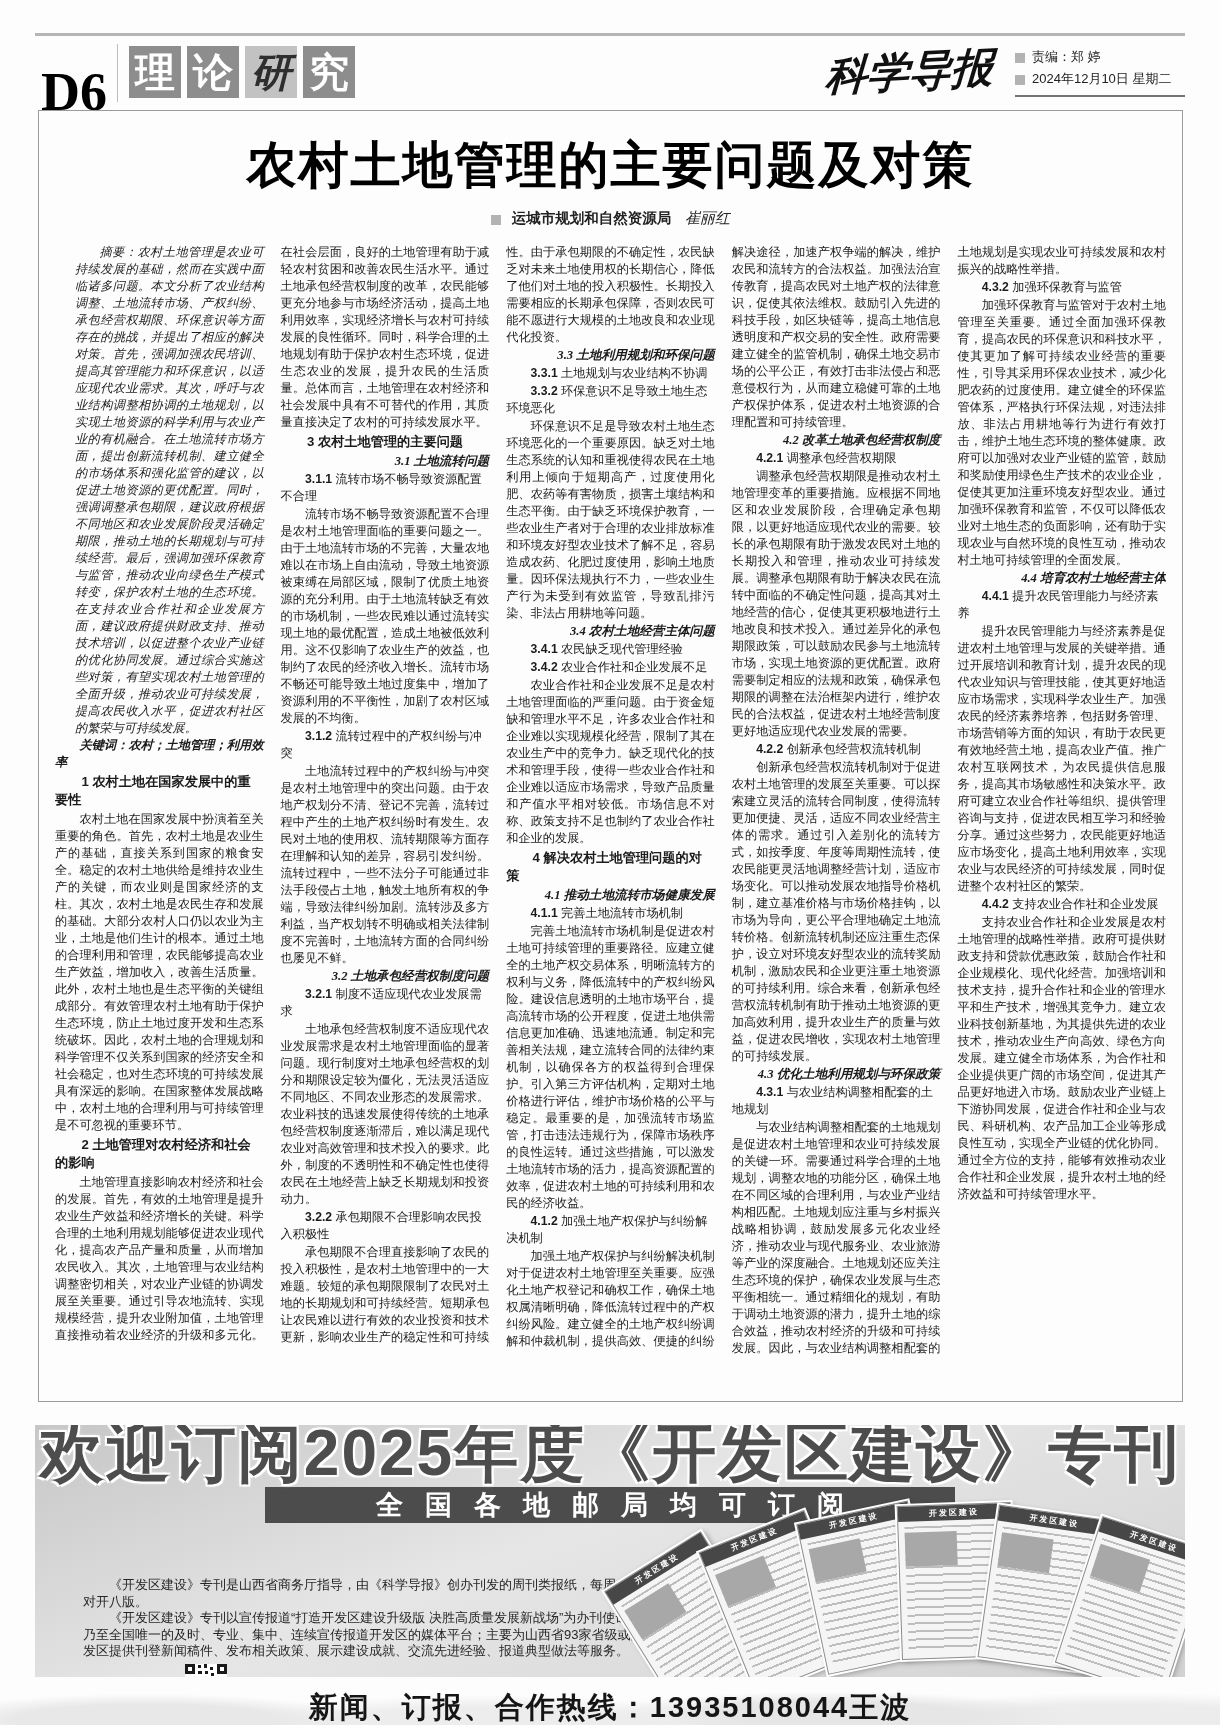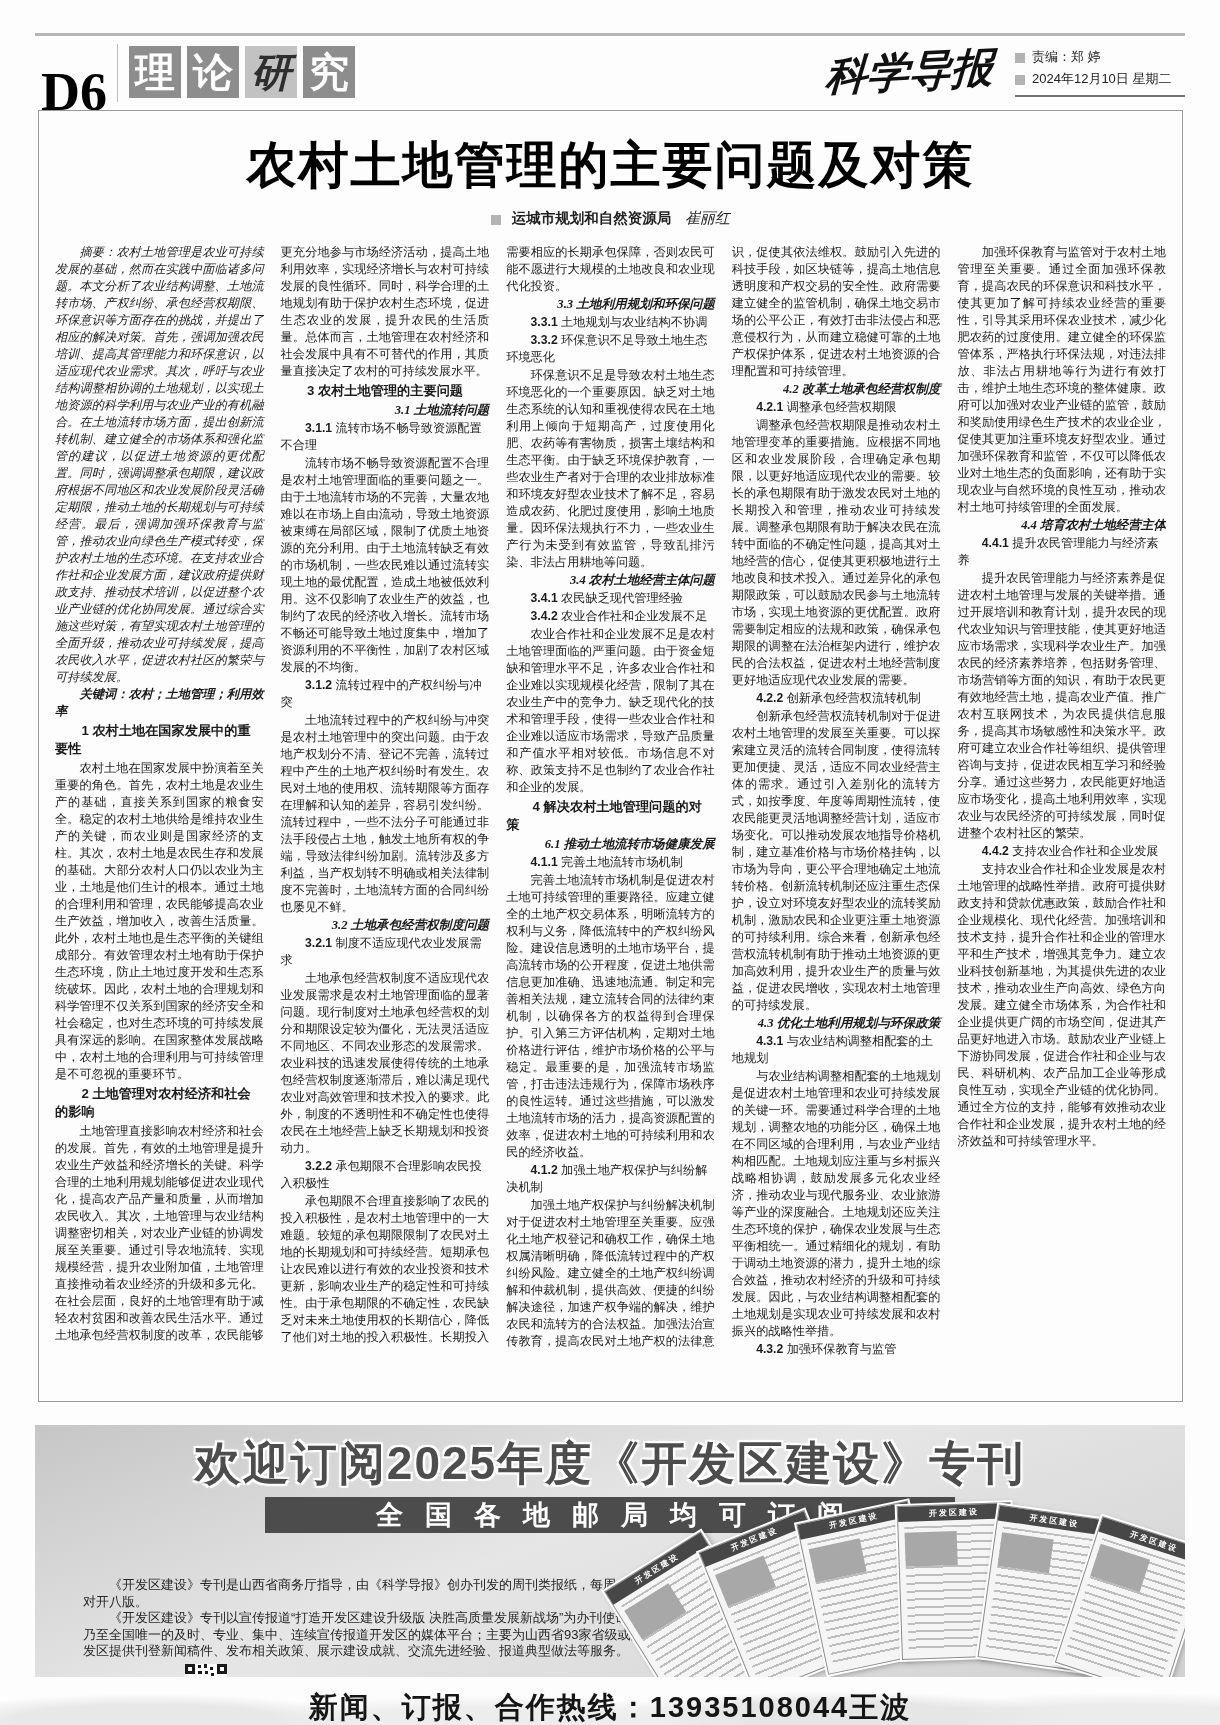--- a/index.html
+++ b/index.html
@@ -24,32 +24,32 @@
   .article-box{position:absolute;left:38px;top:110px;width:1145px;height:1292px;border:1px solid #9a9a9a;
                box-sizing:border-box;padding:0 16px;background:#fdfdfd;}
   .article-title{margin:24px 0 8px;text-align:center;font-family:"Liberation Sans",sans-serif;font-weight:bold;
                  font-size:50px;line-height:60px;letter-spacing:2px;color:#000;}
   .byline{text-align:center;margin:14px 0 16px;font-size:15px;color:#222;}
   .byline .org{font-weight:bold;font-family:"Liberation Sans",sans-serif;font-size:14.5px;}
   .byline .author{font-style:italic;margin-left:10px;}
   #columns{height:1116px;column-count:5;column-gap:17px;column-fill:auto;overflow:hidden;
            text-align:justify;font-size:12.2px;line-height:17px;color:#1b1b1b;}
   #columns p{margin:0;text-indent:2em;}
-  #columns p.abstract{font-style:italic;font-weight:500;}
+  #columns p.abstract{font-style:italic;font-weight:500;margin-left:20px;}
   #columns p.keywords{font-style:italic;font-weight:bold;}
   #columns p.h1{font-family:"Liberation Sans",sans-serif;font-weight:bold;font-size:13.2px;line-height:18px;
                 text-align:left;margin:2px 0;}
   #columns p.h2{font-style:italic;font-weight:bold;font-size:12.6px;margin:1px 0;text-align:right;}
   #columns p.h3{text-align:left;margin:1px 0;}
   #columns p.h3 b{font-family:"Liberation Sans",sans-serif;font-style:normal;}
   
   .ad{position:absolute;left:35px;top:1425px;width:1150px;height:252px;overflow:hidden;
       background:linear-gradient(160deg,#c6c6c6 0%,#e6e6e6 45%,#d2d2d2 100%);}
-  .ad-headline{margin-top:10px;text-align:center;font-family:"Liberation Sans",sans-serif;font-weight:bold;
-               font-size:46px;line-height:56px;letter-spacing:2px;color:#4d4d4d;
+  .ad-headline{text-align:center;font-family:"Liberation Sans",sans-serif;font-weight:bold;
+               font-size:64px;line-height:56px;letter-spacing:2px;color:#4d4d4d;
                text-shadow:-2px -2px 0 #fff,2px -2px 0 #fff,-2px 2px 0 #fff,2px 2px 0 #fff,0 0 5px #fff;}
   .ad-subbar{width:690px;margin:6px auto 0;background:#4c4c4c;color:#fff;text-align:center;
              font-family:"Liberation Sans",sans-serif;font-weight:bold;font-size:27px;line-height:36px;
              letter-spacing:22px;text-indent:22px;}
   .ad-body{position:absolute;left:48px;top:152px;width:600px;}
   .ad-body p{margin:0;text-indent:2em;font-family:"Liberation Sans",sans-serif;font-size:13px;line-height:16.5px;color:#262626;}
   .ad-contact{display:flex;align-items:flex-start;margin-top:4px;}
   .qr-wrap{width:46px;margin:0 14px 0 100px;text-align:center;}
   .ad-bullets{list-style:none;margin:0;padding:0;}
   .ad-bullets li{font-family:"Liberation Sans",sans-serif;font-weight:bold;font-size:12.5px;line-height:15px;color:#222;margin-top:24px;}
@@ -123,21 +123,21 @@
         <p class="p">承包期限不合理直接影响了农民的投入积极性，是农村土地管理中的一大难题。较短的承包期限限制了农民对土地的长期规划和可持续经营。短期承包让农民难以进行有效的农业投资和技术更新，影响农业生产的稳定性和可持续性。由于承包期限的不确定性，农民缺乏对未来土地使用权的长期信心，降低了他们对土地的投入积极性。长期投入需要相应的长期承包保障，否则农民可能不愿进行大规模的土地改良和农业现代化投资。</p>
         <p class="h2"><b>3.3 </b>土地利用规划和环保问题</p>
         <p class="h3"><b>3.3.1 </b>土地规划与农业结构不协调</p>
         <p class="h3"><b>3.3.2 </b>环保意识不足导致土地生态环境恶化</p>
         <p class="p">环保意识不足是导致农村土地生态环境恶化的一个重要原因。缺乏对土地生态系统的认知和重视使得农民在土地利用上倾向于短期高产，过度使用化肥、农药等有害物质，损害土壤结构和生态平衡。由于缺乏环境保护教育，一些农业生产者对于合理的农业排放标准和环境友好型农业技术了解不足，容易造成农药、化肥过度使用，影响土地质量。因环保法规执行不力，一些农业生产行为未受到有效监管，导致乱排污染、非法占用耕地等问题。</p>
         <p class="h2"><b>3.4 </b>农村土地经营主体问题</p>
         <p class="h3"><b>3.4.1 </b>农民缺乏现代管理经验</p>
         <p class="h3"><b>3.4.2 </b>农业合作社和企业发展不足</p>
         <p class="p">农业合作社和企业发展不足是农村土地管理面临的严重问题。由于资金短缺和管理水平不足，许多农业合作社和企业难以实现规模化经营，限制了其在农业生产中的竞争力。缺乏现代化的技术和管理手段，使得一些农业合作社和企业难以适应市场需求，导致产品质量和产值水平相对较低。市场信息不对称、政策支持不足也制约了农业合作社和企业的发展。</p>
         <p class="h1">4 解决农村土地管理问题的对策</p>
-        <p class="h2"><b>6.1 </b>推动土地流转市场健康发展</p>
+        <p class="h2"><b>4.1 </b>推动土地流转市场健康发展</p>
         <p class="h3"><b>4.1.1 </b>完善土地流转市场机制</p>
         <p class="p">完善土地流转市场机制是促进农村土地可持续管理的重要路径。应建立健全的土地产权交易体系，明晰流转方的权利与义务，降低流转中的产权纠纷风险。建设信息透明的土地市场平台，提高流转市场的公开程度，促进土地供需信息更加准确、迅速地流通。制定和完善相关法规，建立流转合同的法律约束机制，以确保各方的权益得到合理保护。引入第三方评估机构，定期对土地价格进行评估，维护市场价格的公平与稳定。最重要的是，加强流转市场监管，打击违法违规行为，保障市场秩序的良性运转。通过这些措施，可以激发土地流转市场的活力，提高资源配置的效率，促进农村土地的可持续利用和农民的经济收益。</p>
         <p class="h3"><b>4.1.2 </b>加强土地产权保护与纠纷解决机制</p>
         <p class="p">加强土地产权保护与纠纷解决机制对于促进农村土地管理至关重要。应强化土地产权登记和确权工作，确保土地权属清晰明确，降低流转过程中的产权纠纷风险。建立健全的土地产权纠纷调解和仲裁机制，提供高效、便捷的纠纷解决途径，加速产权争端的解决，维护农民和流转方的合法权益。加强法治宣传教育，提高农民对土地产权的法律意识，促使其依法维权。鼓励引入先进的科技手段，如区块链等，提高土地信息透明度和产权交易的安全性。政府需要建立健全的监管机制，确保土地交易市场的公平公正，有效打击非法侵占和恶意侵权行为，从而建立稳健可靠的土地产权保护体系，促进农村土地资源的合理配置和可持续管理。</p>
         <p class="h2"><b>4.2 </b>改革土地承包经营权制度</p>
         <p class="h3"><b>4.2.1 </b>调整承包经营权期限</p>
         <p class="p">调整承包经营权期限是推动农村土地管理变革的重要措施。应根据不同地区和农业发展阶段，合理确定承包期限，以更好地适应现代农业的需要。较长的承包期限有助于激发农民对土地的长期投入和管理，推动农业可持续发展。调整承包期限有助于解决农民在流转中面临的不确定性问题，提高其对土地经营的信心，促使其更积极地进行土地改良和技术投入。通过差异化的承包期限政策，可以鼓励农民参与土地流转市场，实现土地资源的更优配置。政府需要制定相应的法规和政策，确保承包期限的调整在法治框架内进行，维护农民的合法权益，促进农村土地经营制度更好地适应现代农业发展的需要。</p>
         <p class="h3"><b>4.2.2 </b>创新承包经营权流转机制</p>
         <p class="p">创新承包经营权流转机制对于促进农村土地管理的发展至关重要。可以探索建立灵活的流转合同制度，使得流转更加便捷、灵活，适应不同农业经营主体的需求。通过引入差别化的流转方式，如按季度、年度等周期性流转，使农民能更灵活地调整经营计划，适应市场变化。可以推动发展农地指导价格机制，建立基准价格与市场价格挂钩，以市场为导向，更公平合理地确定土地流转价格。创新流转机制还应注重生态保护，设立对环境友好型农业的流转奖励机制，激励农民和企业更注重土地资源的可持续利用。综合来看，创新承包经营权流转机制有助于推动土地资源的更加高效利用，提升农业生产的质量与效益，促进农民增收，实现农村土地管理的可持续发展。</p>
         <p class="h2"><b>4.3 </b>优化土地利用规划与环保政策</p>

